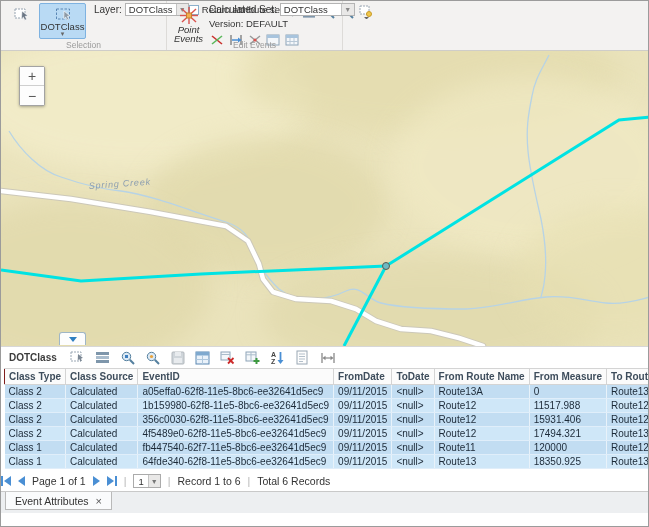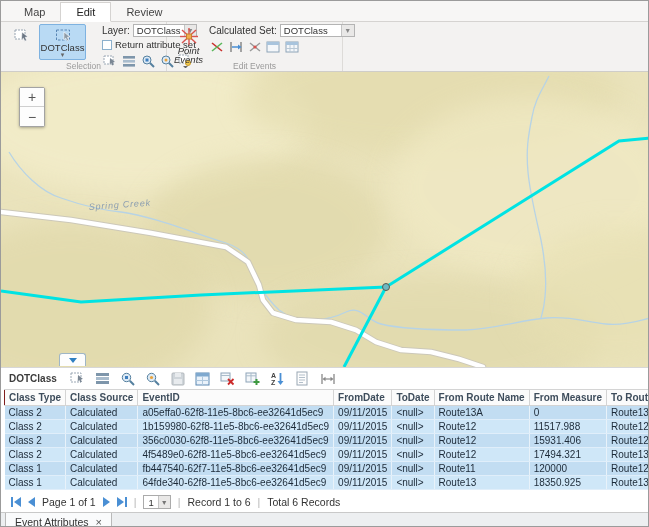--- a/index.html
+++ b/index.html
@@ -45,21 +45,21 @@
   .ptitle{font-size:10px;font-weight:bold;color:#3c3c3c;margin-right:4px;}
   .ticon{width:16px;height:16px;display:flex;align-items:center;justify-content:center;}
   table.grid{border-collapse:collapse;table-layout:fixed;margin-left:3px;font-size:10px;}
   .grid th{background:#fbfbfb;color:#3e4d5c;font-weight:bold;text-align:left;padding:2px 4px;
            border:1px solid #d4d4d4;border-left:none;height:16px;white-space:nowrap;overflow:hidden;}
   .grid th:first-child{border-left:1px solid #7f1d1d;}
   .grid td{padding:1px 4px;height:13px;line-height:11px;color:#1c2a38;border-right:1px solid #e8f2fa;
            border-bottom:1px solid #e0eefa;white-space:nowrap;overflow:hidden;}
   .grid tr:nth-child(odd) td{background:#c2ddf2;}
   .grid tr:nth-child(even) td{background:#cfe7f8;}
-  .pager{height:20px;display:flex;align-items:center;gap:7px;padding-left:10px;font-size:10.5px;color:#333;margin-top:2px;}
+  .pager{height:20px;display:flex;align-items:center;gap:7px;font-size:10.5px;color:#333;margin-top:2px;}
   .pt-l{width:0;height:0;border-top:5px solid transparent;border-bottom:5px solid transparent;border-right:7px solid #4a8fd4;}
   .pt-r{width:0;height:0;border-top:5px solid transparent;border-bottom:5px solid transparent;border-left:7px solid #4a8fd4;}
   .pbar{width:2px;height:10px;background:#4a8fd4;}
   .pair{display:flex;align-items:center;gap:1px;}
   .psep{color:#b5b5b5;}
   .pagebox{display:flex;height:14px;border:1px solid #ababab;background:#fff;}
   .pagebox .v{padding:0 4px;font-size:9.5px;line-height:13px;}
   .pagebox .a{width:12px;background:#e9e8e7;border-left:1px solid #c4c4c4;font-size:7px;color:#777;
               display:flex;align-items:center;justify-content:center;}
 
@@ -67,25 +67,20 @@
   .footbar{height:22px;background:#edeff1;border-top:1px solid #c9c9c9;display:flex;align-items:stretch;padding-left:4px;}
   .foottab{display:flex;align-items:center;gap:7px;background:#fafbfc;border:1px solid #b9b9b9;border-top:none;
            padding:0 9px;font-size:10.5px;color:#333;height:18px;}
   .closex{color:#555;font-size:11px;line-height:10px;}
 </style>
 </head>
 <body>
 
 <div class="app">
 
-  <div class="tabbar">
-    <div class="tab">Map</div>
-    <div class="tab active">Edit</div>
-    <div class="tab">Review</div>
-  </div>
 
   <div class="ribbon">
 
     <div class="rgroup" style="width:166px;">
       <div class="bigbtn" style="width:31px;gap:48px;">
         <span class="micon">
           <svg width="17" height="16">
               <rect x="1" y="3" width="10" height="9" fill="#fff" stroke="#97a4b1" stroke-dasharray="2,1"></rect>
               <path d="M8 5 l6 5 -2.8.3 1.4 3 -1.8.9 -1.4-3 -2 1.9z" fill="#6b7684" stroke="#fff" stroke-width=".6"></path>
             </svg>
@@ -96,21 +91,21 @@
       <div class="bigbtn hl" style="width:47px;">
         <span class="micon">
           <svg width="18" height="16">
               <rect x="1.5" y="3" width="13" height="10" fill="none" stroke="#5a87b5" stroke-dasharray="2.5,1.5"></rect>
               <path d="M9 5 l6 5 -2.6.3 1.3 2.8 -1.7.8 -1.3-2.8 -1.9 1.8z" fill="#8d9aa6" stroke="#fff" stroke-width=".6"></path>
             </svg>
         </span>
         <span>DOTClass</span>
         <span class="caret">▾</span>
       </div>
-      <div style="display:flex;flex-direction:column;margin-left:15px;">
+      <div style="display:flex;flex-direction:row;margin-left:7px;">
         <div class="fieldrow">
           <span>Layer:</span>
           <span class="combo" style="width:64px;">
             <span class="val" style="flex:1;">DOTClass</span>
             <span class="arr">▼</span>
           </span>
         </div>
         <div class="fieldrow">
           <span class="chk"></span>
           <span style="font-size:9.5px;">Return attribute set</span>
@@ -171,20 +166,21 @@
         <span style="text-align:center;line-height:9px;">Point Events</span>
       </div>
       <div style="display:flex;flex-direction:column;margin-left:3px;">
         <div class="fieldrow">
           <span>Calculated Set:</span>
           <span class="combo" style="width:75px;">
             <span class="val" style="flex:1;">DOTClass</span>
             <span class="arr">▼</span>
           </span>
         </div>
+        <div class="fieldrow" style="font-size:9.5px;">Version: DEFAULT</div>
         <div class="minirow">
           <span class="micon">
             <svg width="14" height="14">
                 <line x1="2" y1="3" x2="12" y2="11" stroke="#c9302c" stroke-width="1.6"></line>
                 <line x1="12" y1="3" x2="2" y2="11" stroke="#5cb85c" stroke-width="1.6"></line>
               </svg>
           </span>
           <span class="micon">
             <svg width="14" height="14">
                 <line x1="2" y1="2" x2="2" y2="12" stroke="#888" stroke-width="1.5"></line>

